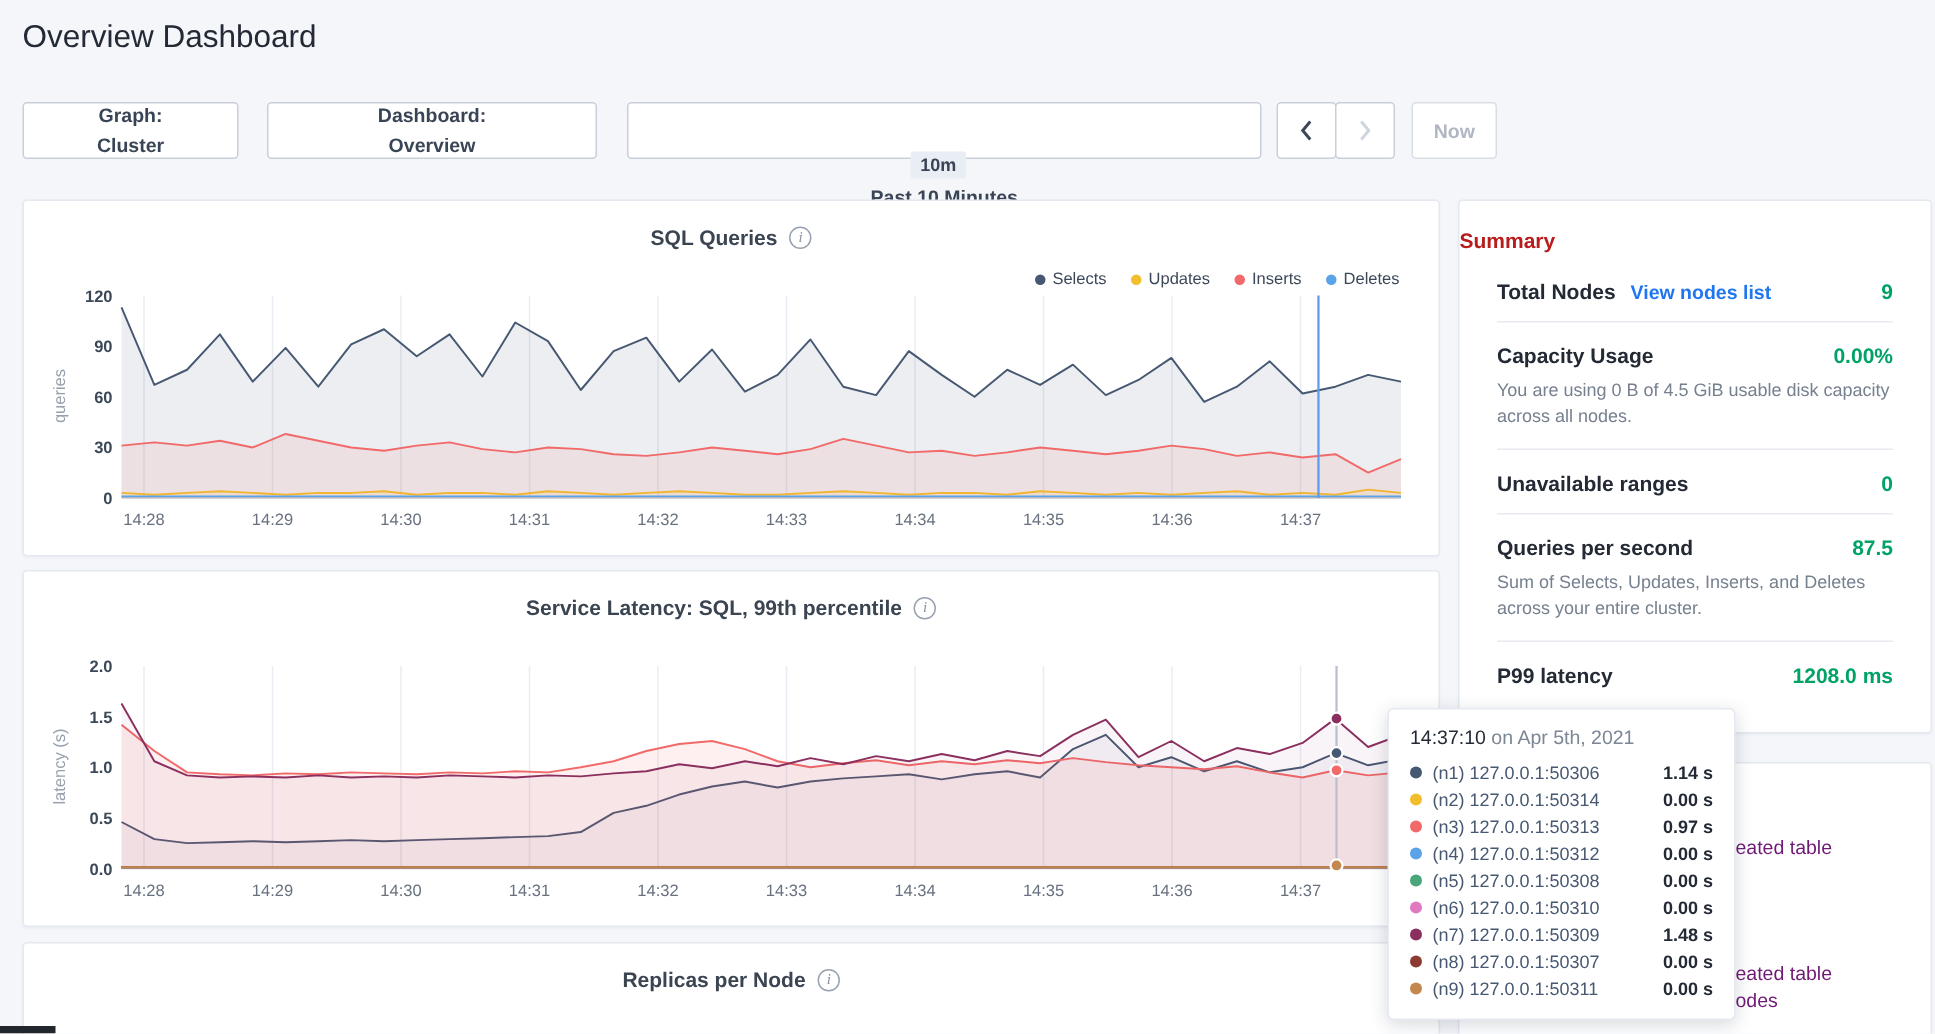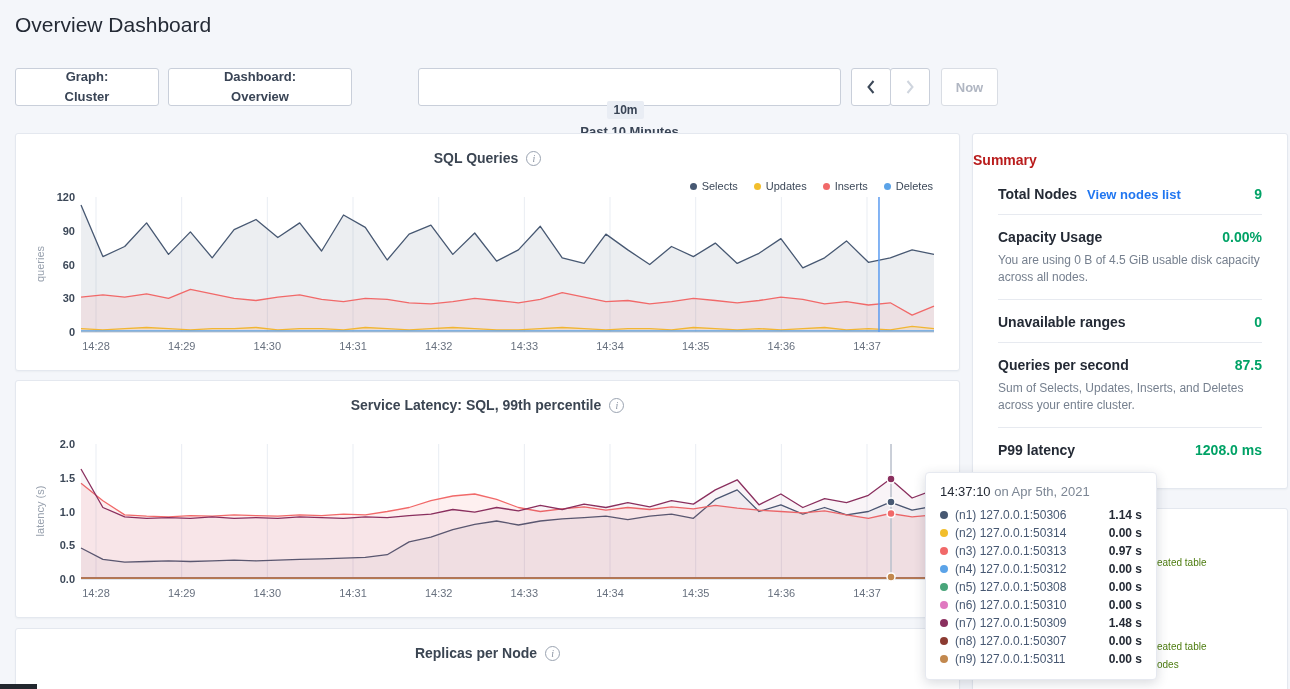--- a/index.html
+++ b/index.html
@@ -62,21 +62,21 @@
     box-shadow:0 3px 12px rgba(40,50,70,0.18); padding:11px 14px;
   }
   .tt-header { font-size:13px; color:#242a35; margin-bottom:7px; }
   .tt-date { color:#7c8694; }
   .tt-row { display:flex; align-items:center; gap:7px; height:18px; font-size:12px; }
   .tt-dot { width:8px; height:8px; border-radius:50%; flex:none; }
   .tt-node { color:#475872; }
   .tt-val { margin-left:auto; font-weight:700; color:#242a35; }
 
   
-  .frag { position:absolute; left:1157px; font-size:10px; color:#4d7c0f; z-index:5; white-space:nowrap; }
+  .frag { position:absolute; left:1157px; font-size:13px; color:#701a75; z-index:5; white-space:nowrap; }
   .frag-1 { top:557px; }
   .frag-2 { top:641px; }
   .frag-3 { top:659px; }
 
   .bottom-artifact { position:absolute; left:0; top:684px; width:37px; height:5px; background:#22272e; }
 </style>
 </head>
 <body>
 
 <div>
@@ -84,21 +84,21 @@
   <div class="page-title">Overview Dashboard</div>
 
   <div class="ctl" style="left:15px;width:144px">
     <span>Graph:</span>
     <span>Cluster</span>
     <svg class="caret" width="10" height="6" viewBox="0 0 10 6">
         <polyline points="1,1 5,5 9,1" fill="none" stroke="#394455" stroke-width="1.6"></polyline>
       </svg>
   </div>
 
-  <div class="ctl" style="left:168px;width:184px">
+  <div class="ctl" style="left:178px;width:220px">
     <span>Dashboard:</span>
     <span>Overview</span>
     <svg class="caret" width="10" height="6" viewBox="0 0 10 6">
         <polyline points="1,1 5,5 9,1" fill="none" stroke="#394455" stroke-width="1.6"></polyline>
       </svg>
   </div>
 
   <div class="ctl" style="left:418px;width:423px">
     <span class="time-badge">10m</span>
     <span>Past 10 Minutes</span>

